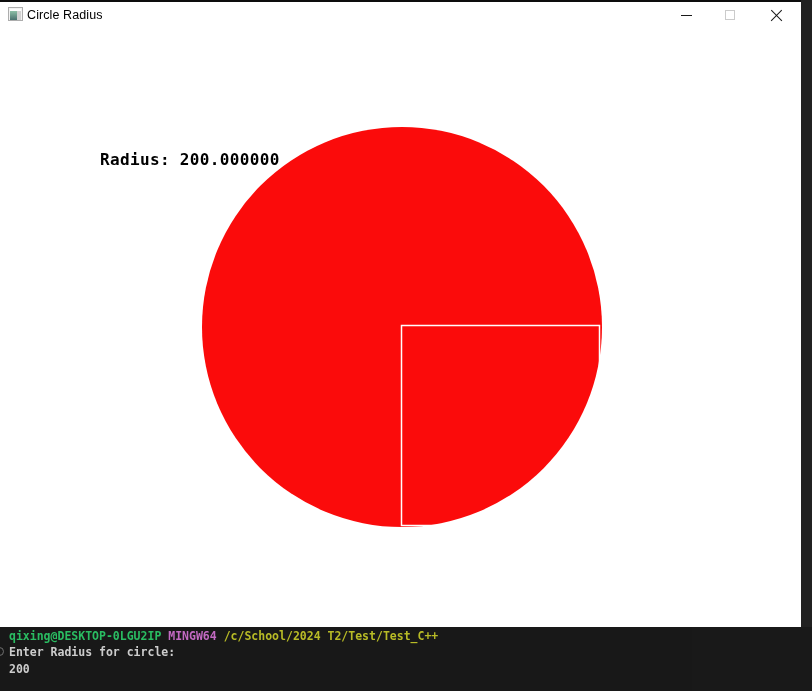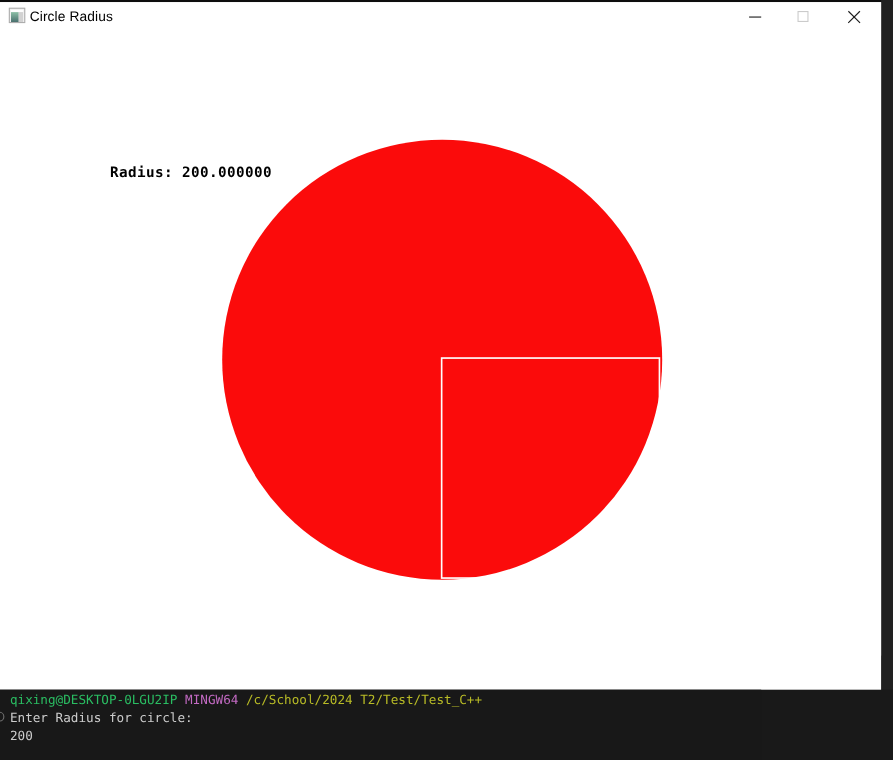--- a/index.html
+++ b/index.html
@@ -65,32 +65,33 @@
   .glyph-close::after  { transform: rotate(-45deg); }
 
   .client-area {
     position: absolute; left: 0; top: 26px; width: 801px; height: 599px;
     background: #ffffff;
   }
   .client-area svg { position: absolute; left: 0; top: 0; }
   .radius-label {
     position: absolute; left: 100px; top: 122px;
     font-family: "DejaVu Sans Mono", "Liberation Mono", monospace;
-    font-weight: bold; font-size: 13px; letter-spacing: 0.35px;
+    font-weight: bold; font-size: 16px; letter-spacing: 0.35px;
     color: #000000; white-space: pre;
   }
 
   
   .terminal {
     position: absolute; left: 0; top: 627px; width: 692px; height: 64px;
     background: #181818;
     font-family: "DejaVu Sans Mono", "Liberation Mono", monospace;
     font-size: 11.5px; line-height: 16.4px;
     padding: 1px 0 0 9px;
     overflow: hidden;
+    font-weight: bold;
   }
   .t-line { white-space: pre; }
   .cmd-decoration {
     position: absolute; left: -5px; top: 20px;
     width: 9px; height: 9px; border: 1px solid #707070; border-radius: 50%;
     background: transparent;
   }
 </style>
 </head>
 <body>

